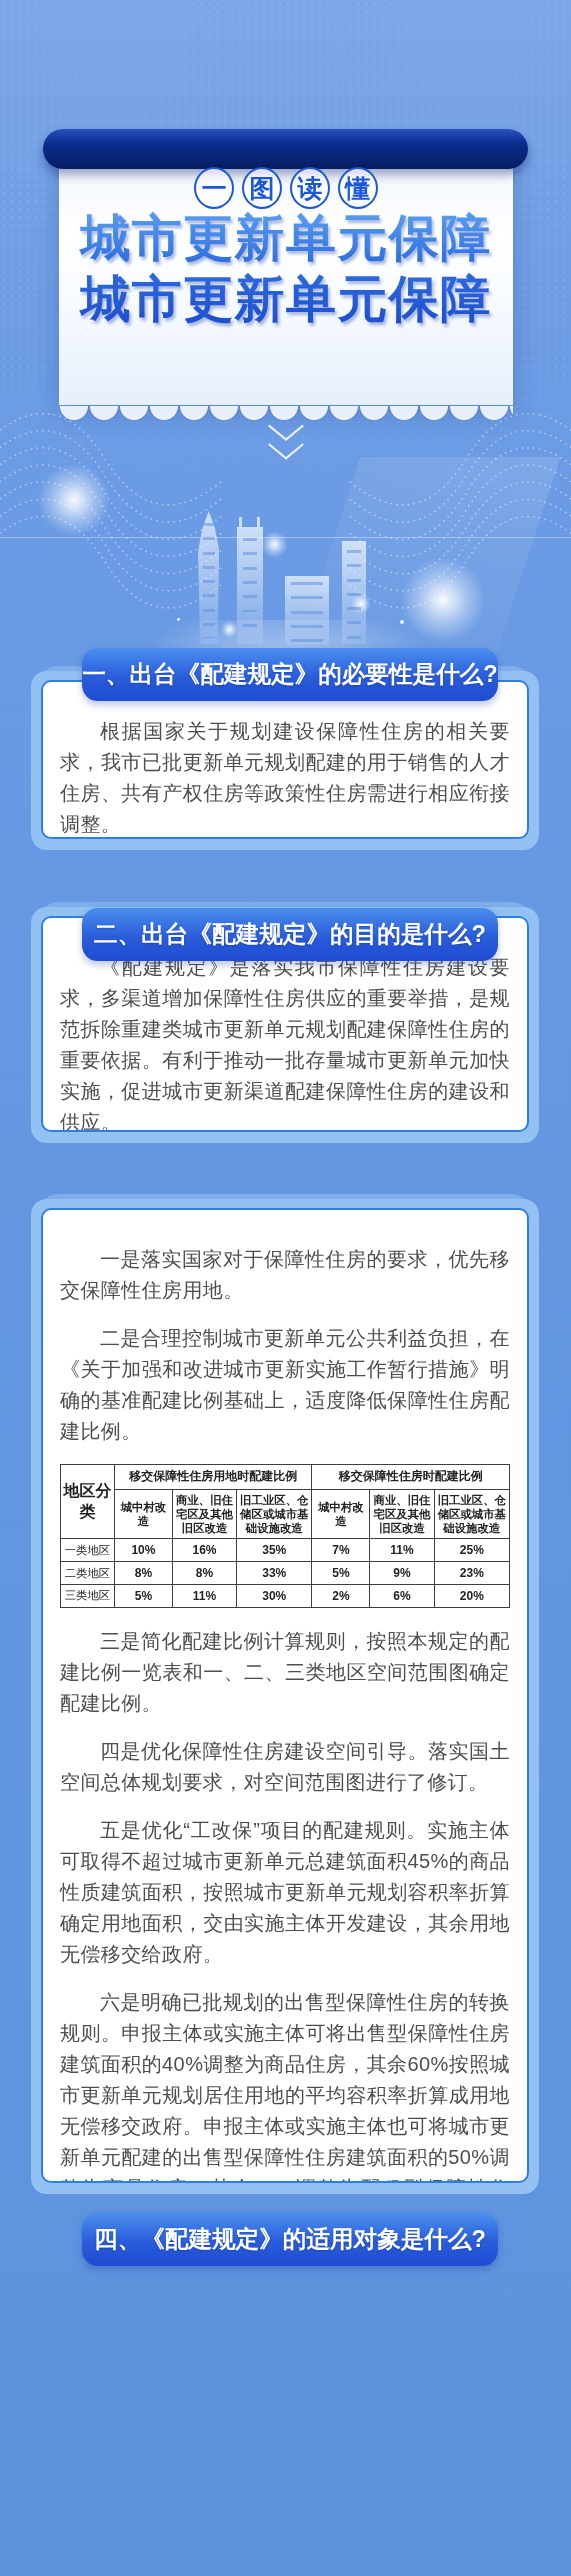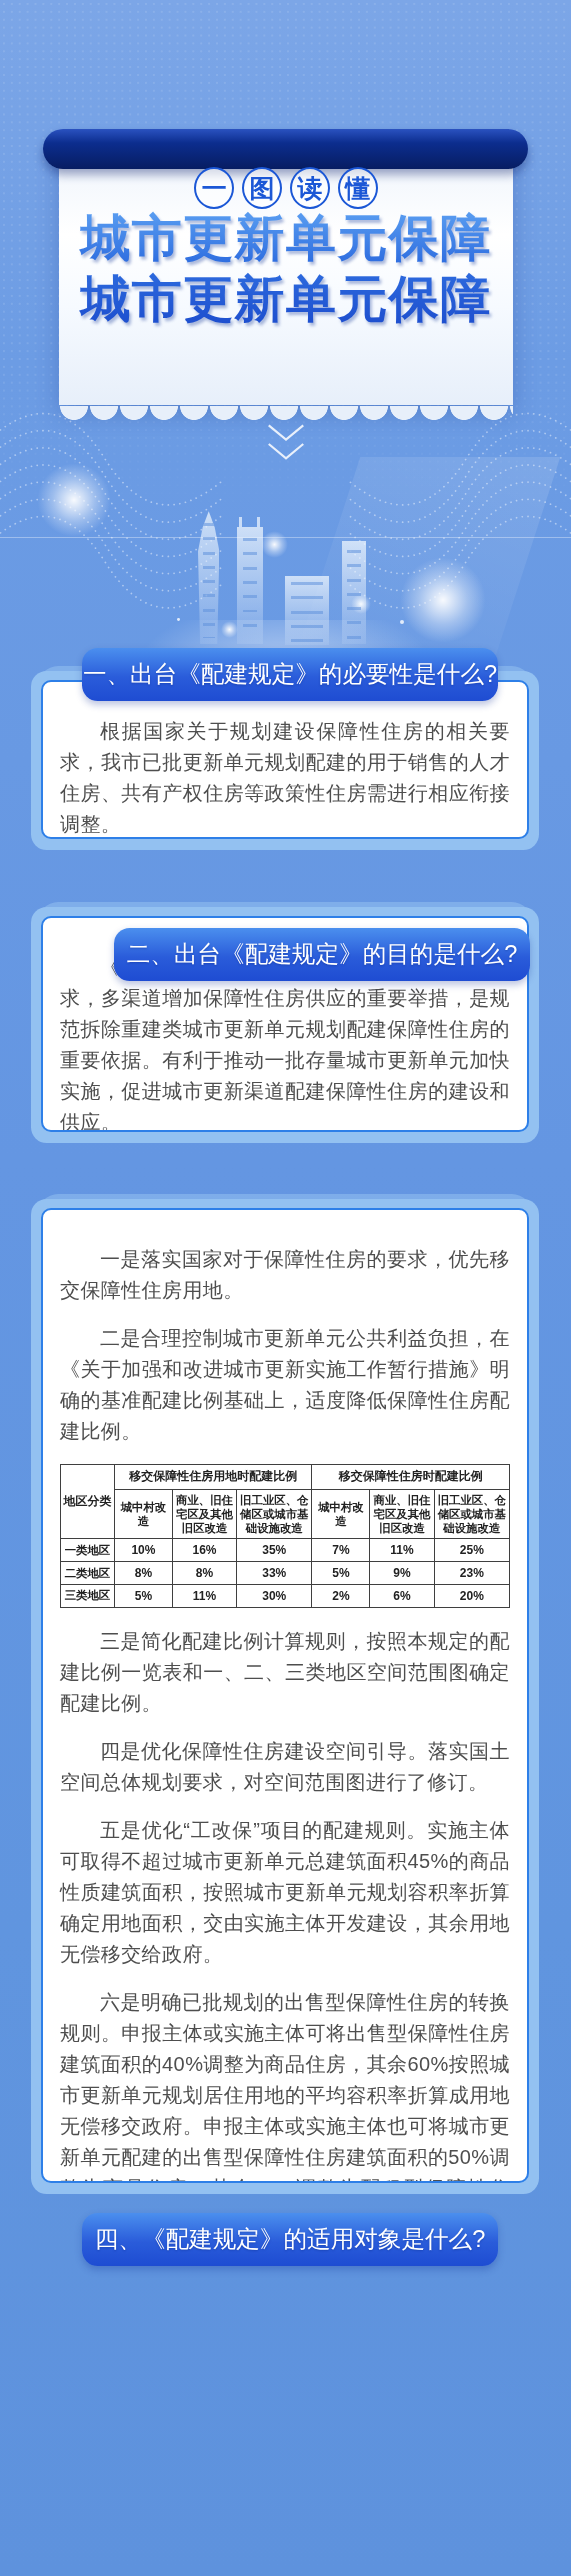--- a/index.html
+++ b/index.html
@@ -59,21 +59,21 @@
          background:radial-gradient(circle,rgba(255,255,255,.95) 0%,rgba(255,255,255,.35) 40%,transparent 70%); }
   .sparkle { position:absolute; border-radius:50%; background:#ffffff; }
   .platform { position:absolute; left:121px; top:620px; width:328px; height:136px;
               background:radial-gradient(ellipse at 50% 40%,rgba(255,255,255,.55),transparent 65%); }
   .road { position:absolute; left:218px; top:670px; width:136px; height:93px;
           background:linear-gradient(180deg,rgba(255,255,255,.5),rgba(255,255,255,.04));
           clip-path:polygon(28% 0,72% 0,100% 100%,0 100%); }
   
   .sec-header { position:absolute; left:82px; width:416px; height:53px; border-radius:15.7px;
                 background:linear-gradient(180deg,#4b8fee 0%,#2a5cda 55%,#1e4cd2 100%);
-                color:#fff; font-size:23.6px; font-weight:normal; line-height:53px;
+                color:#fff; font-size:23.6px; font-weight:bold; line-height:53px;
                 text-align:center; white-space:nowrap; z-index:6;
                 text-shadow:0 1.4px 2.1px rgba(10,35,120,.35);
                 box-shadow:0 3.6px 7.1px rgba(20,50,150,.28); }
   .card { position:absolute; left:41px; width:488px; z-index:4; }
   .trim2 { position:absolute; left:-4.3px; right:-4.3px; top:-14.3px; bottom:-5.7px;
            background:rgba(147,193,241,.55); border-radius:21.4px; }
   .trim { position:absolute; left:-10px; right:-10px; top:-8.6px; bottom:-11.4px;
           background:#93c1f1; border-radius:15.7px; }
   .card-inner { position:absolute; inset:0; background:#ffffff; border:2.9px solid #2d7fe8;
                 border-radius:10px; box-sizing:border-box; padding:34px 17px 22px;
@@ -81,23 +81,23 @@
   .body-p { margin:0 0 17px; font-size:20px; line-height:31px; color:#4e4e4e;
             font-weight:500; text-indent:2em; text-align:justify; letter-spacing:0.4px; }
   
   .tbl-wrap { margin:4.3px auto 18.6px; width:450px; }
   table.tbl { border-collapse:collapse; table-layout:fixed; width:450px; background:#fff;
               color:#222; }
   .tbl th, .tbl td { border:1.1px solid #3f3f3f; text-align:center; vertical-align:middle;
                      padding:1.4px 1.4px; }
   .tbl .grp { font-size:12px; font-weight:bold; height:21px; }
   .tbl .sub { font-size:11.4px; font-weight:bold; line-height:14.3px; padding:2.9px 1.4px; }
-  .tbl .corner { font-size:12px; font-weight:bold;font-family:Liberation Serif, serif; }
+  .tbl .corner { font-size:16px; font-weight:bold;font-family:Liberation Serif, serif; }
   .tbl td { font-size:12px; font-weight:600; height:19px; }
-  .tbl td.rowlab { font-size:11.4px; font-weight:bold;margin-left:15px; }
+  .tbl td.rowlab { font-size:11.4px; font-weight:normal;margin-left:15px; }
 </style>
 </head>
 <body>
 
 <div class="page">
   <div class="dots"></div>
   <div class="beam"></div>
 
   <div class="roller"></div>
   <div class="paper"></div>
@@ -186,21 +186,21 @@
 
   <div class="sec-header" style="top:648px;"><span>一、出台《配建规定》的必要性是什么?</span></div>
   <div class="card" style="top:680px;height:159px;">
     <div class="trim2"></div>
     <div class="trim"></div>
     <div class="card-inner">
       <p class="body-p">根据国家关于规划建设保障性住房的相关要求，我市已批更新单元规划配建的用于销售的人才住房、共有产权住房等政策性住房需进行相应衔接调整。</p>
     </div>
   </div>
 
-  <div class="sec-header" style="top:928px;margin-left:32px;"><span>二、出台《配建规定》的目的是什么?</span></div>
+  <div class="sec-header" style="top:908px;"><span>二、出台《配建规定》的目的是什么?</span></div>
   <div class="card" style="top:916px;height:216px;">
     <div class="trim2"></div>
     <div class="trim"></div>
     <div class="card-inner">
       <p class="body-p">《配建规定》是落实我市保障性住房建设要求，多渠道增加保障性住房供应的重要举措，是规范拆除重建类城市更新单元规划配建保障性住房的重要依据。有利于推动一批存量城市更新单元加快实施，促进城市更新渠道配建保障性住房的建设和供应。</p>
     </div>
   </div>
 
   <div class="card" style="top:1208px;height:975px;">
     <div class="trim2"></div>

